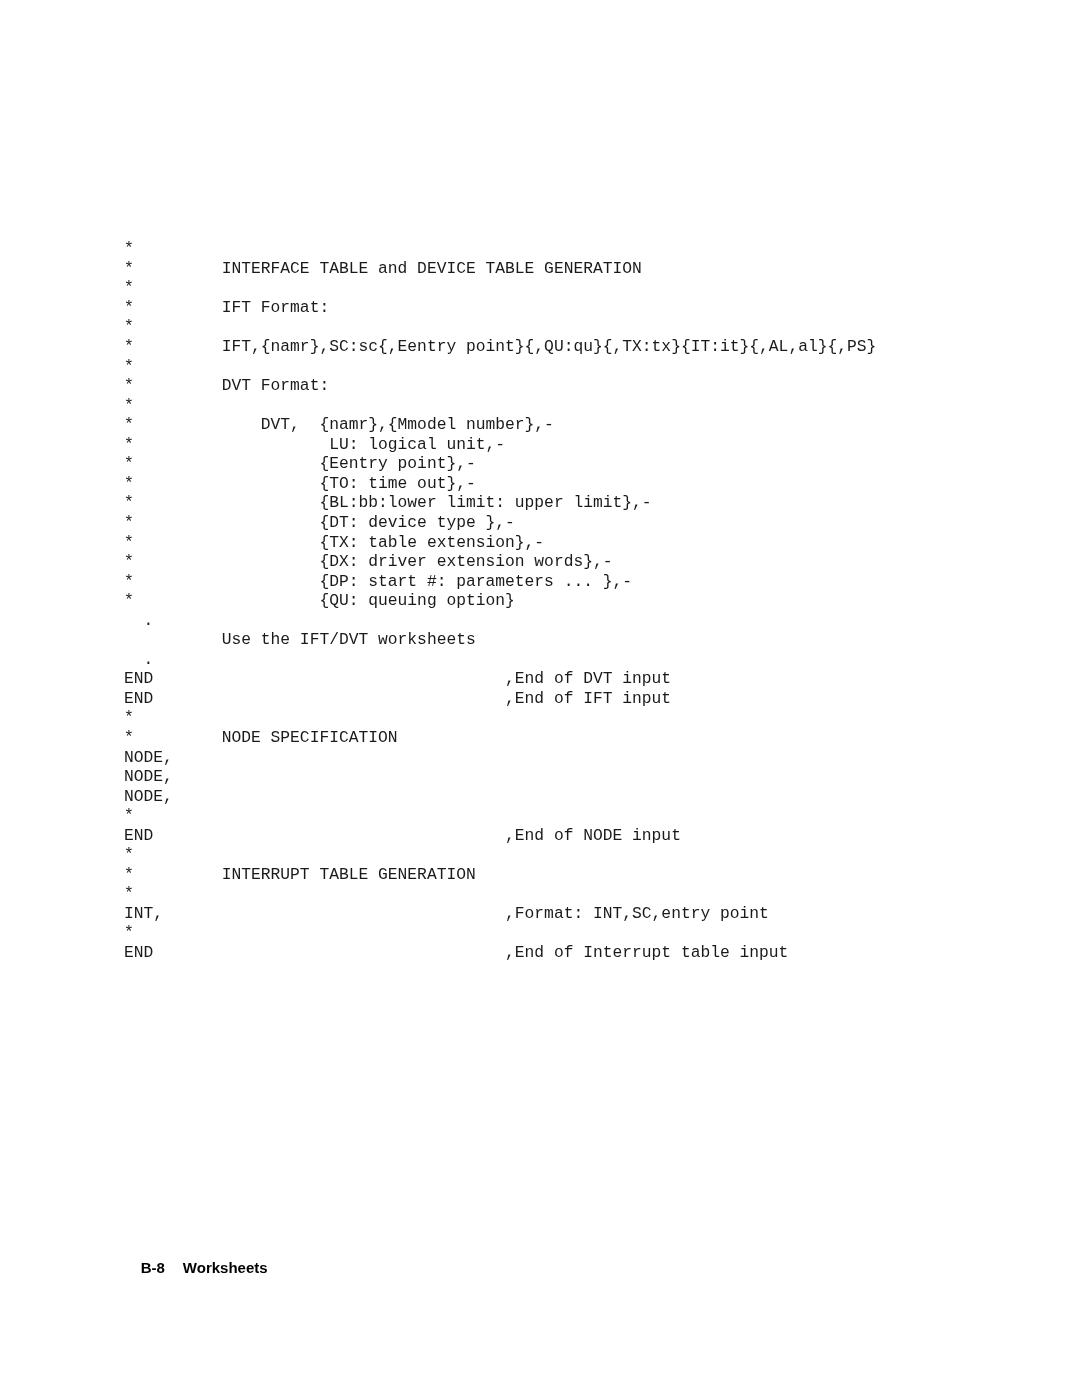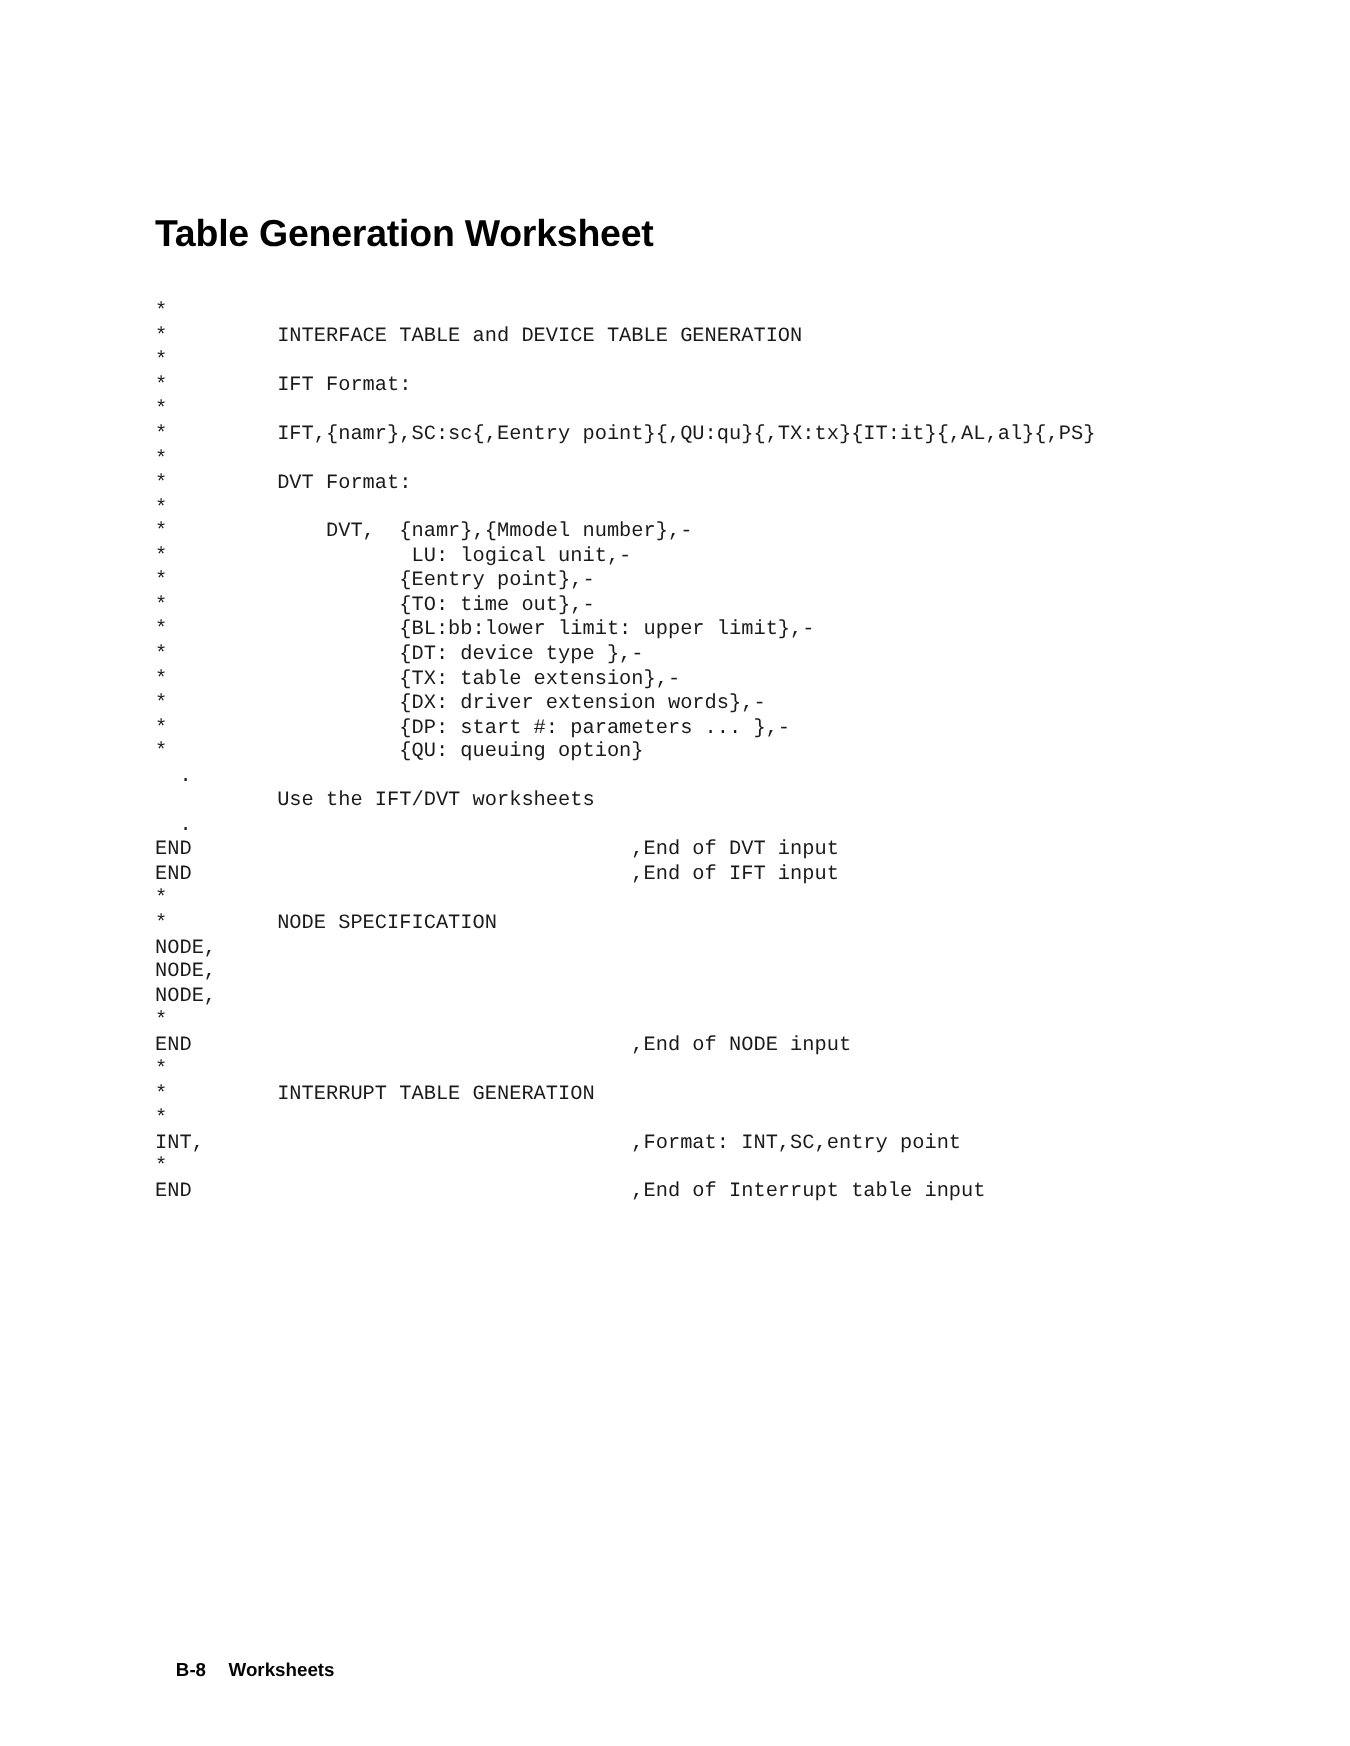--- a/index.html
+++ b/index.html
@@ -54,38 +54,37 @@
   .listing .row {
     display: block;
     height: 19.55px;
     white-space: pre;
   }
 
   
   .footer {
     position: absolute;
     left: 124px;
-    top: 1311px;
+    top: 1242px;
     font-family: "Liberation Sans", sans-serif;
     font-size: 15px;
     font-weight: bold;
     white-space: pre;
     color: #000000;
   }
   .footer .sep {
     display: inline-block;
     width: 18px;
   }
 </style>
 </head>
 <body>
 
 <div class="page">
 
-  <h1 class="page-title">Table Generation Worksheet</h1>
 
   <pre class="listing" id="listing-block"><span class="row">*</span><span class="row">*         INTERFACE TABLE and DEVICE TABLE GENERATION</span><span class="row">*</span><span class="row">*         IFT Format:</span><span class="row">*</span><span class="row">*         IFT,{namr},SC:sc{,Eentry point}{,QU:qu}{,TX:tx}{IT:it}{,AL,al}{,PS}</span><span class="row">*</span><span class="row">*         DVT Format:</span><span class="row">*</span><span class="row">*             DVT,  {namr},{Mmodel number},-</span><span class="row">*                    LU: logical unit,-</span><span class="row">*                   {Eentry point},-</span><span class="row">*                   {TO: time out},-</span><span class="row">*                   {BL:bb:lower limit: upper limit},-</span><span class="row">*                   {DT: device type },-</span><span class="row">*                   {TX: table extension},-</span><span class="row">*                   {DX: driver extension words},-</span><span class="row">*                   {DP: start #: parameters ... },-</span><span class="row">*                   {QU: queuing option}</span><span class="row">  .</span><span class="row">          Use the IFT/DVT worksheets</span><span class="row">  .</span><span class="row">END                                    ,End of DVT input</span><span class="row">END                                    ,End of IFT input</span><span class="row">*</span><span class="row">*         NODE SPECIFICATION</span><span class="row">NODE,</span><span class="row">NODE,</span><span class="row">NODE,</span><span class="row">*</span><span class="row">END                                    ,End of NODE input</span><span class="row">*</span><span class="row">*         INTERRUPT TABLE GENERATION</span><span class="row">*</span><span class="row">INT,                                   ,Format: INT,SC,entry point</span><span class="row">*</span><span class="row">END                                    ,End of Interrupt table input</span></pre>
 
   <div class="footer">
     <span>B-8</span><span class="sep"></span><span>Worksheets</span>
   </div>
 
 </div>
 
 </body></html>

